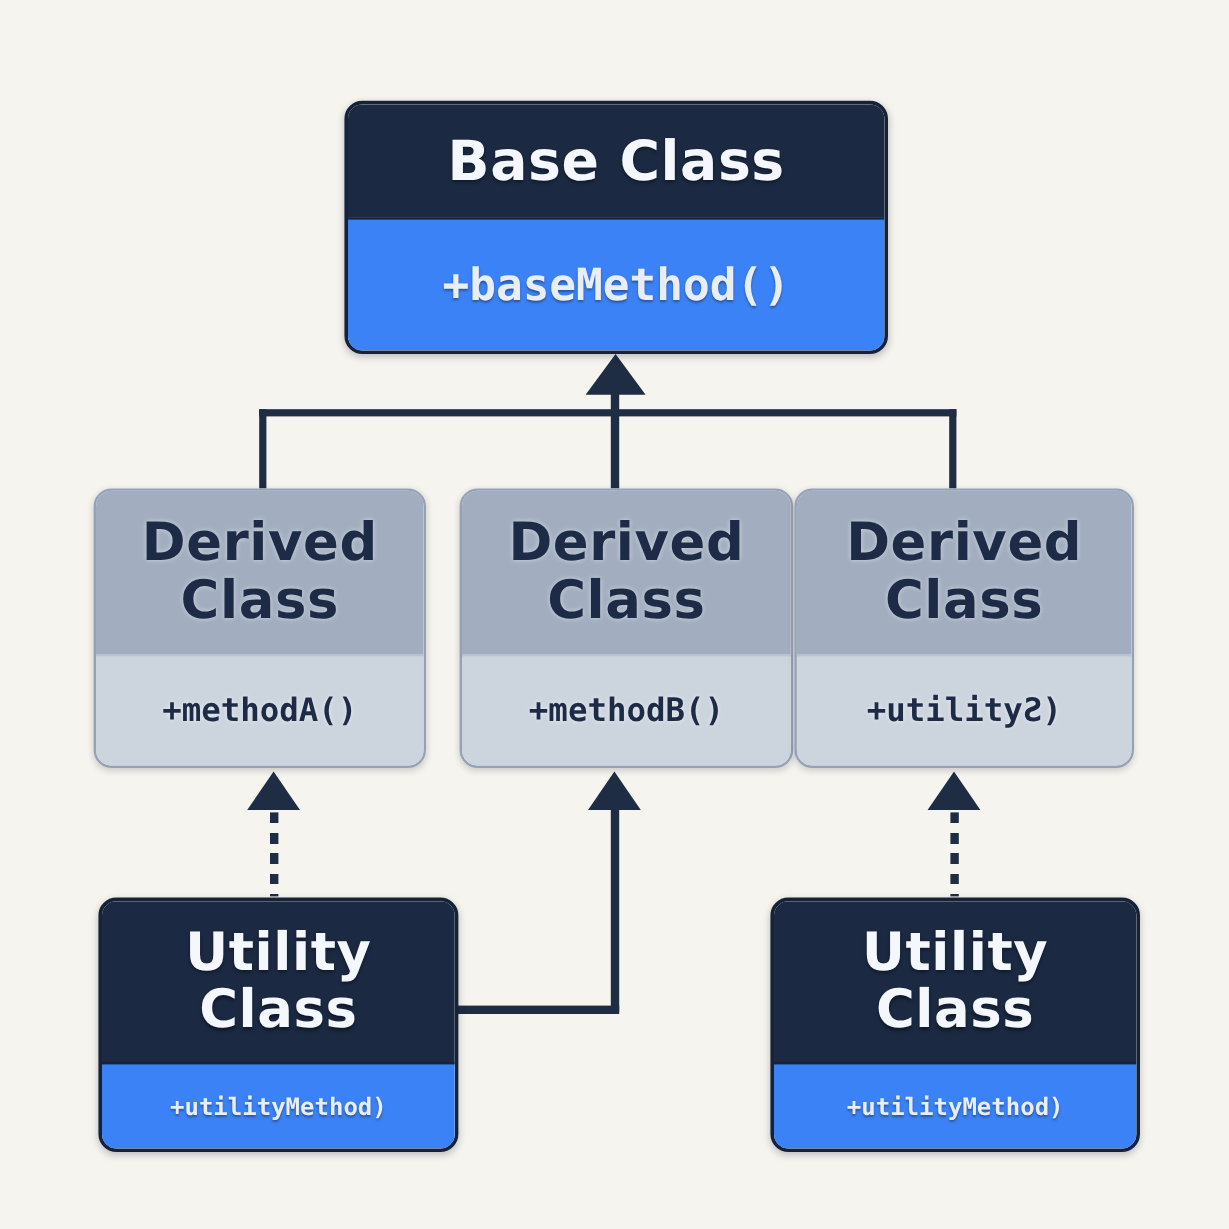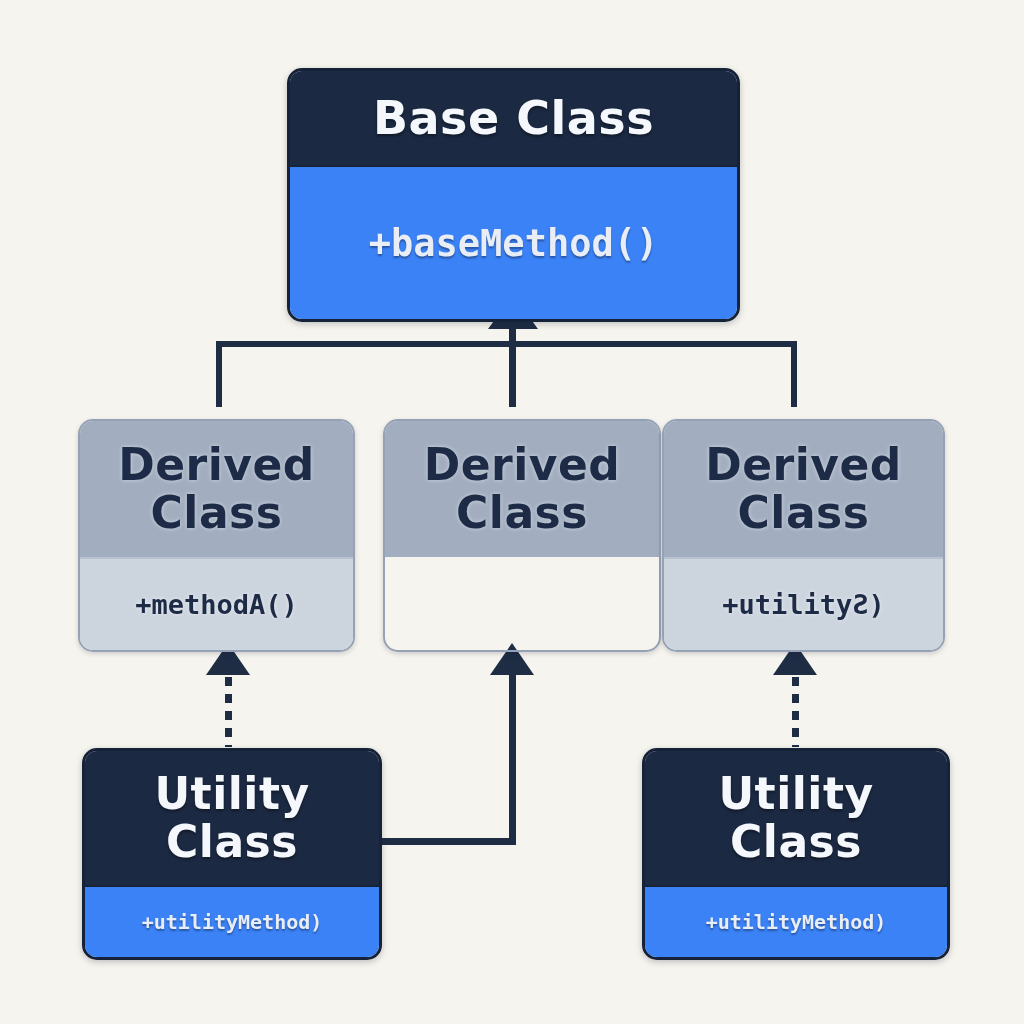--- a/index.html
+++ b/index.html
@@ -13,25 +13,25 @@
   .node.light{border:2px solid #95a1b5;box-shadow:0 2px 5px rgba(20,30,50,.18);}
   .hdr{display:flex;align-items:center;justify-content:center;text-align:center;
        font-weight:bold;letter-spacing:.5px;}
   .bdy{flex:1;display:flex;align-items:center;justify-content:center;text-align:center;
        font-family:"DejaVu Sans Mono",monospace;font-weight:bold;}
   .dark .hdr{background:#1b2942;color:#f4f7fc;text-shadow:0 2px 3px rgba(0,0,0,.4);}
   .dark .bdy{background:#3b82f6;color:#e9eef6;border-top:2px solid #162338;text-shadow:0 2px 2px rgba(0,0,0,.35);}
   .light .hdr{background:#a2aec0;color:#1d2b47;text-shadow:0 0 4px rgba(255,255,255,.5);}
   .light .bdy{background:#ccd4de;color:#1d2b47;border-top:2px solid #b9c2cf;text-shadow:0 0 4px rgba(255,255,255,.6);}
 
-  #base{left:287px;top:68px;width:453px;height:254px;}
+  #base{left:287px;top:84px;width:453px;height:211px;}
   #base .hdr{height:94px;font-size:46px;}
   #base .bdy{font-size:37px;}
 
-  .derived{top:407px;height:233px;margin-top:12px;}
+  .derived{top:407px;height:233px;}
   #derived1{left:78px;width:277px;}
   #derived2{left:383px;width:278px;}
   #derived3{left:662px;width:283px;}
   .derived .hdr{height:136px;font-size:44px;line-height:1.1;padding:0 10px;}
   .derived .bdy{font-size:27px;}
 
   .utility{top:748px;height:212px;}
   #utility1{left:82px;width:300px;}
   #utility2{left:642px;width:308px;}
   .utility .hdr{height:134px;font-size:44px;line-height:1.1;padding:0 30px;}
@@ -83,20 +83,21 @@
     <div class="hdr">Base Class</div>
     <div class="bdy">+baseMethod()</div>
   </div>
 
   <div class="node light derived" id="derived1">
     <div class="hdr">Derived Class</div>
     <div class="bdy">+methodA()</div>
   </div>
   <div class="node light derived" id="derived2">
     <div class="hdr">Derived Class</div>
+    <div class="bdy">+methodB()</div>
   </div>
   <div class="node light derived" id="derived3">
     <div class="hdr">Derived Class</div>
     <div class="bdy">+utilityƧ)</div>
   </div>
 
   <div class="node dark utility" id="utility1">
     <div class="hdr">Utility Class</div>
     <div class="bdy">+utilityMethod)</div>
   </div>

